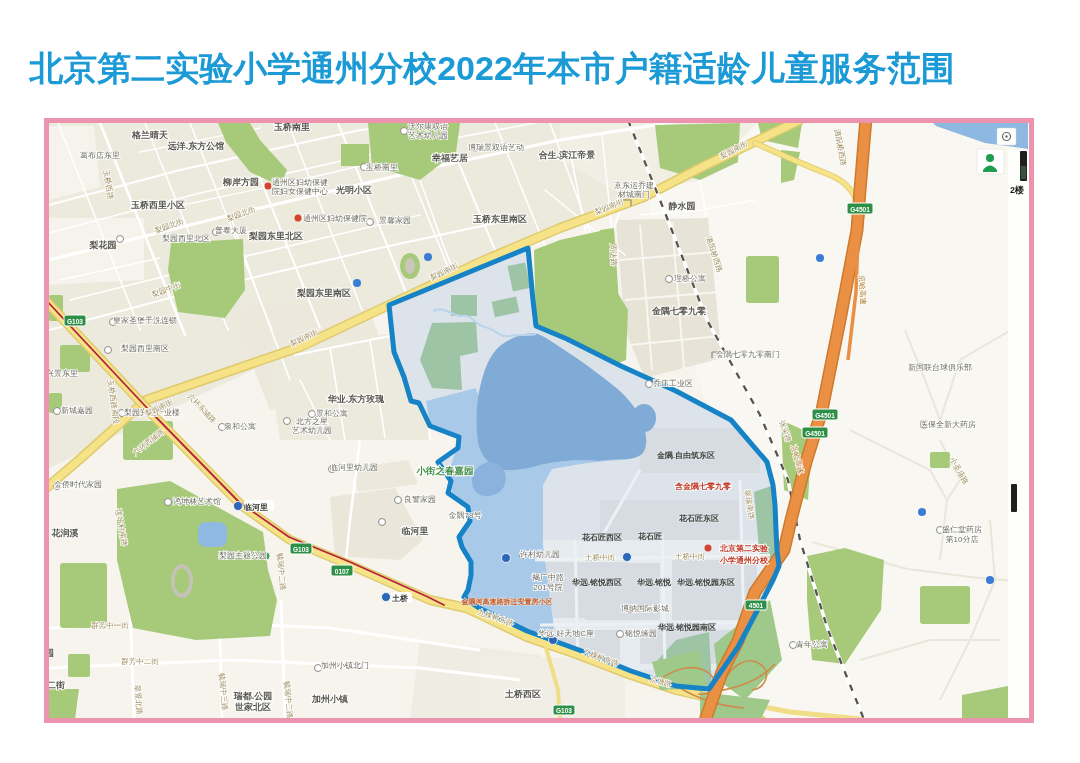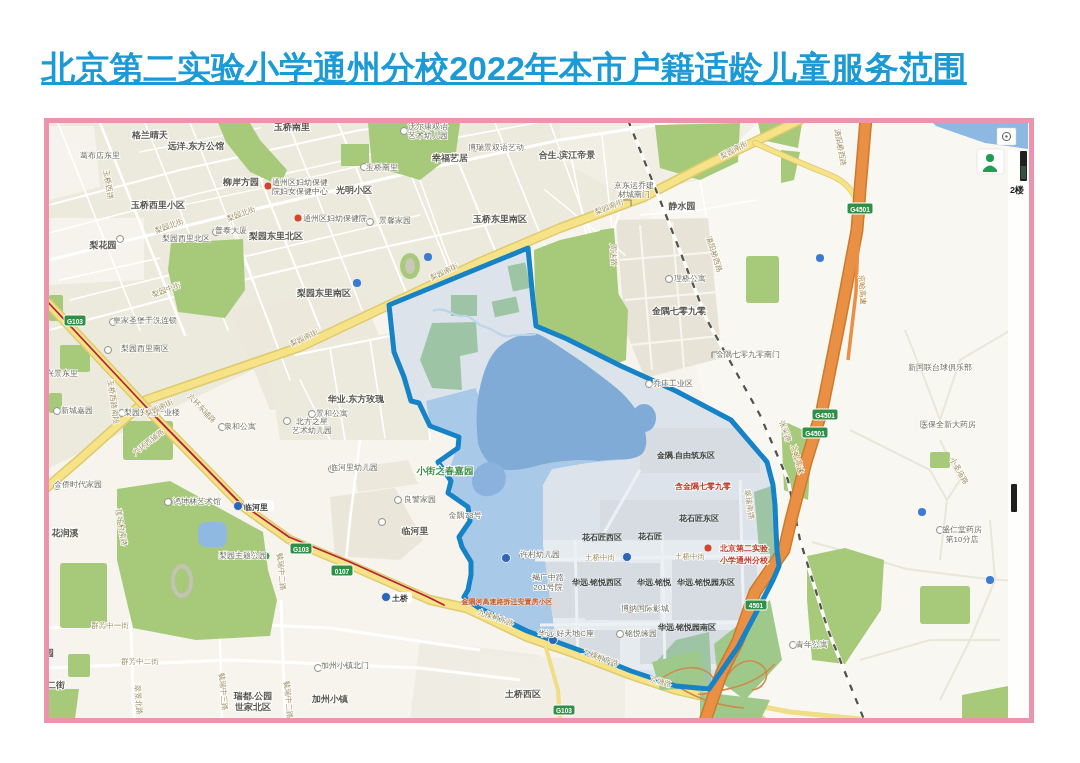--- a/index.html
+++ b/index.html
@@ -1,18 +1,18 @@
 <!DOCTYPE html>
 <html><head>
 <meta charset="utf-8">
 <style>
   html,body{margin:0;padding:0;background:#ffffff;width:1080px;height:763px;overflow:hidden;}
   body{font-family:"Liberation Sans", sans-serif;}
-  .title{position:absolute;left:12px;top:46px;width:984px;text-align:center;
-         font-size:34px;font-weight:bold;color:#1b9ad6;letter-spacing:0px;text-decoration:underline;}
+  .title{position:absolute;left:0;top:46px;width:984px;text-align:center;
+         font-size:34px;font-weight:bold;color:#1b9ad6;letter-spacing:0px;}
   svg{position:absolute;left:0;top:0;}
   text{font-family:"Liberation Sans", sans-serif;}
   .lbl{fill:#585750;font-size:9px;font-weight:bold;letter-spacing:0px;paint-order:stroke;stroke:#ffffff;stroke-width:2px;text-anchor:middle;}
   .lbl2{fill:#6b6a5e;font-size:8px;paint-order:stroke;stroke:#ffffff;stroke-width:1.6px;text-anchor:middle;}
   .rd{fill:#9b8a58;font-size:7.5px;paint-order:stroke;stroke:#ffffff;stroke-width:1.4px;text-anchor:middle;}
   .red{fill:#c23a27;font-size:8px;font-weight:bold;paint-order:stroke;stroke:#ffffff;stroke-width:1.6px;text-anchor:middle;}
   .grn{fill:#3f8d46;font-size:9.5px;font-weight:bold;paint-order:stroke;stroke:#ffffff;stroke-width:2px;text-anchor:middle;}
   .shield{fill:#ffffff;font-size:6.5px;font-weight:bold;text-anchor:middle;}
   .ins{fill:#44443e;font-size:8px;font-weight:bold;letter-spacing:0px;paint-order:stroke;stroke:#dde4ea;stroke-width:2px;text-anchor:middle;}
 </style>

